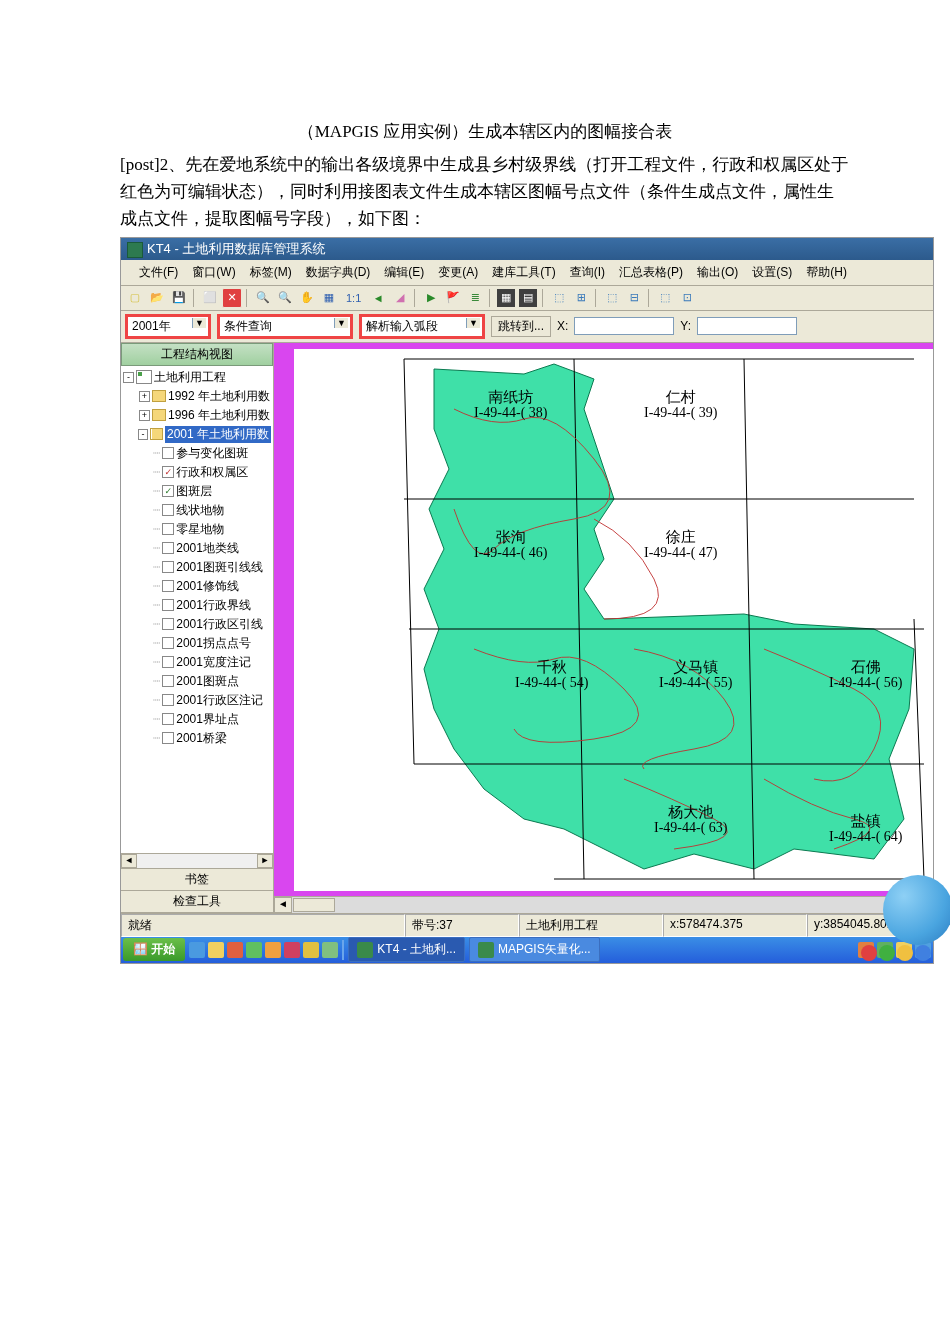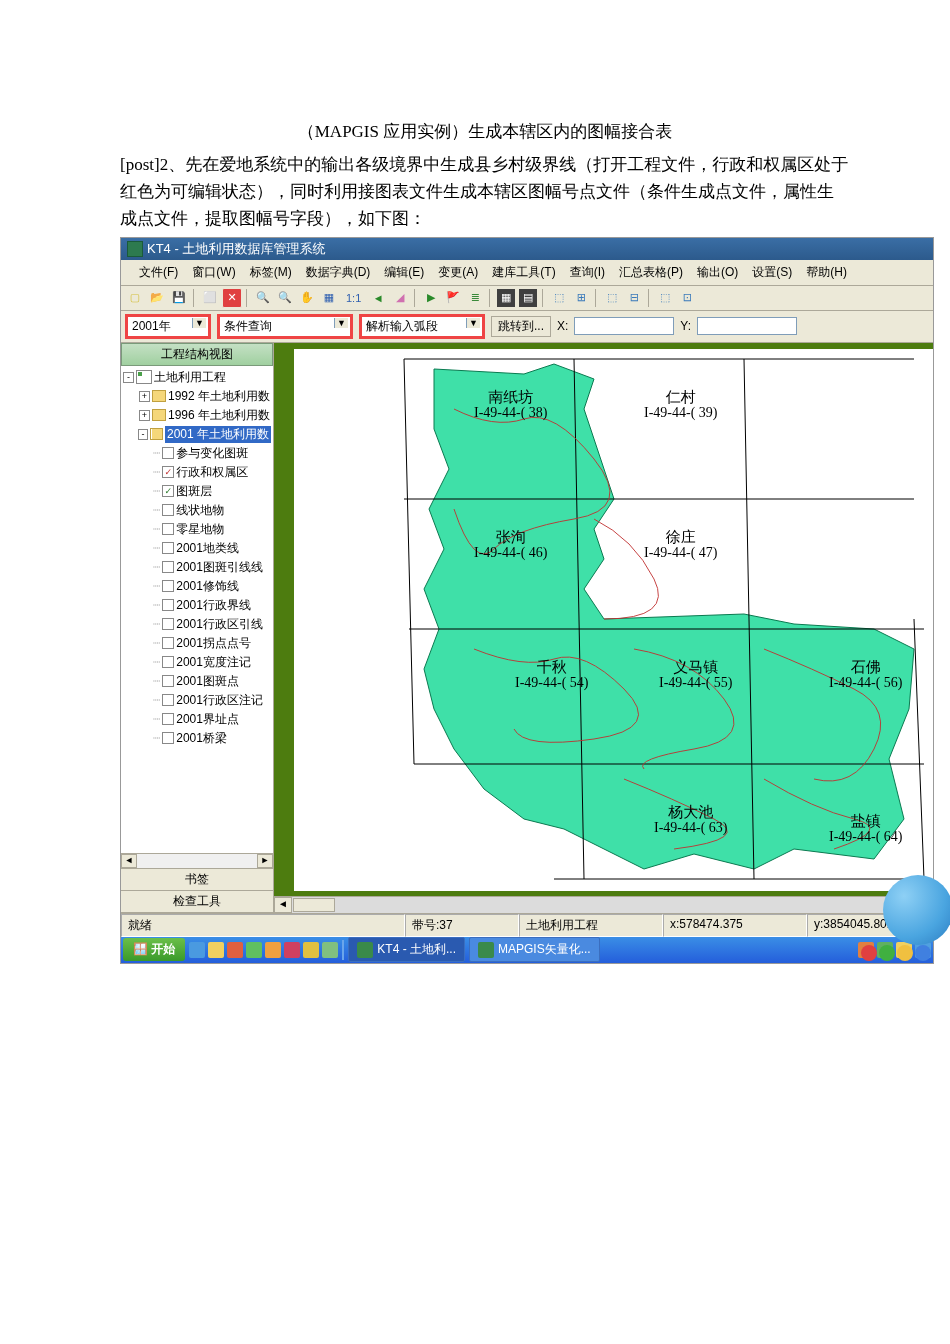--- a/index.html
+++ b/index.html
@@ -1,20 +1,20 @@
 <!DOCTYPE html>
 <html><head>
 <meta charset="utf-8">
 <style>
 body{margin:0;font-family:"SimSun",serif;background:#fff;color:#000}
 .page{width:950px;margin:0 auto;padding:120px 100px 0 120px;box-sizing:border-box}
 .doc-title{text-align:center;font-size:17px;margin-bottom:8px}
 .doc-body{font-size:17px;line-height:1.6}
 .app-window{width:812px;margin-top:4px;border:1px solid #999;font-family:"SimSun",Arial,sans-serif;font-size:12px}
-.titlebar{background:linear-gradient(#3a6ea5,#2c5a8c);color:#fff;padding:2px 6px;font-size:13px;display:flex;align-items:center;gap:4px}
+.titlebar{background:linear-gradient(#3a6ea5,#2c5a8c);color:#fff;padding:2px 6px;font-size:13px;display:flex;align-items:flex-end;gap:4px}
 .titlebar-icon{width:14px;height:14px;background:#2d7a4f;display:inline-block;border:1px solid #1a5a3a}
 .menubar{background:#ece9d8;padding:2px 12px;border-bottom:1px solid #aca899;display:flex;gap:2px}
 .menubar span{padding:2px 6px;cursor:default}
 .toolbar{background:#ece9d8;padding:2px 4px;border-bottom:1px solid #aca899;display:flex;align-items:center;gap:2px}
 .tbtn{width:18px;height:18px;border:1px solid #ece9d8;display:inline-flex;align-items:center;justify-content:center;font-size:11px}
 .sep{width:2px;height:18px;border-left:1px solid #aca899;margin:0 2px}
 .toolbar2{background:#ece9d8;padding:3px 4px;border-bottom:1px solid #aca899;display:flex;align-items:center;gap:6px}
 .combo{border:3px solid #ef4444;background:#fff;padding:1px 16px 1px 4px;position:relative;font-size:12px;min-width:60px;display:inline-block}
 .combo::after{content:"▼";position:absolute;right:2px;top:1px;font-size:9px;background:#ece9d8;padding:0 2px;border-left:1px solid #7f9db9}
 .textinput{border:1px solid #7f9db9;background:#fff;padding:1px 4px;font-size:12px;width:90px}
@@ -31,21 +31,21 @@
 .folder-open{background:#f5d77a;border:1px solid #c0a040;box-shadow:inset 1px 0 0 #fff}
 .chk{width:10px;height:10px;border:1px solid #888;display:inline-flex;align-items:center;justify-content:center;font-size:9px;background:#fff}
 .chk.checked{background:#fff;color:#2a7a2a}
 .tree-label{font-size:12px}
 .sel{background:#3169c6;color:#fff;padding:0 2px}
 .scroll-sim{height:14px;background:#ece9d8;border-top:1px solid #aca899;display:flex}
 .scroll-sim .sb{width:14px;background:#ece9d8;border:1px solid #aca899;text-align:center;font-size:9px}
 .scroll-sim .track{flex:1;background:#f0f0f0}
 .tabs{background:#ece9d8;border-top:1px solid #aca899}
 .tab{display:block;text-align:center;padding:2px;font-size:12px;border-bottom:1px solid #aca899}
-.mapview{flex:1;background:#4d7c0f;position:relative;overflow:hidden}
+.mapview{flex:1;background:#d946ef;position:relative;overflow:hidden}
 .mapcanvas{position:absolute;left:20px;top:6px;right:0;bottom:22px;background:#fff}
 .map-hscroll{position:absolute;left:0;bottom:0;right:0;height:16px;background:#ece9d8;border-top:1px solid #aca899;display:flex}
 .map-hscroll .sb{width:16px;background:#ece9d8;border:1px solid #aca899;text-align:center;font-size:10px}
 .map-hscroll .track{flex:1;background:#dcdcdc}
 .maplabel{position:absolute;font-family:"SimSun";color:#000;font-size:15px;text-align:center;line-height:1.1}
 .maplabel .code{font-size:14px}
 .statusbar{background:#ece9d8;border-top:1px solid #aca899;display:flex;font-size:12px}
 .statusbar .cell{border:1px inset #fff;padding:2px 6px}
 .statusbar .cell.flex{flex:1}
 .taskbar{background:linear-gradient(#3a8ee6,#245edb);height:26px;display:flex;align-items:center;padding:0 2px;gap:4px}

